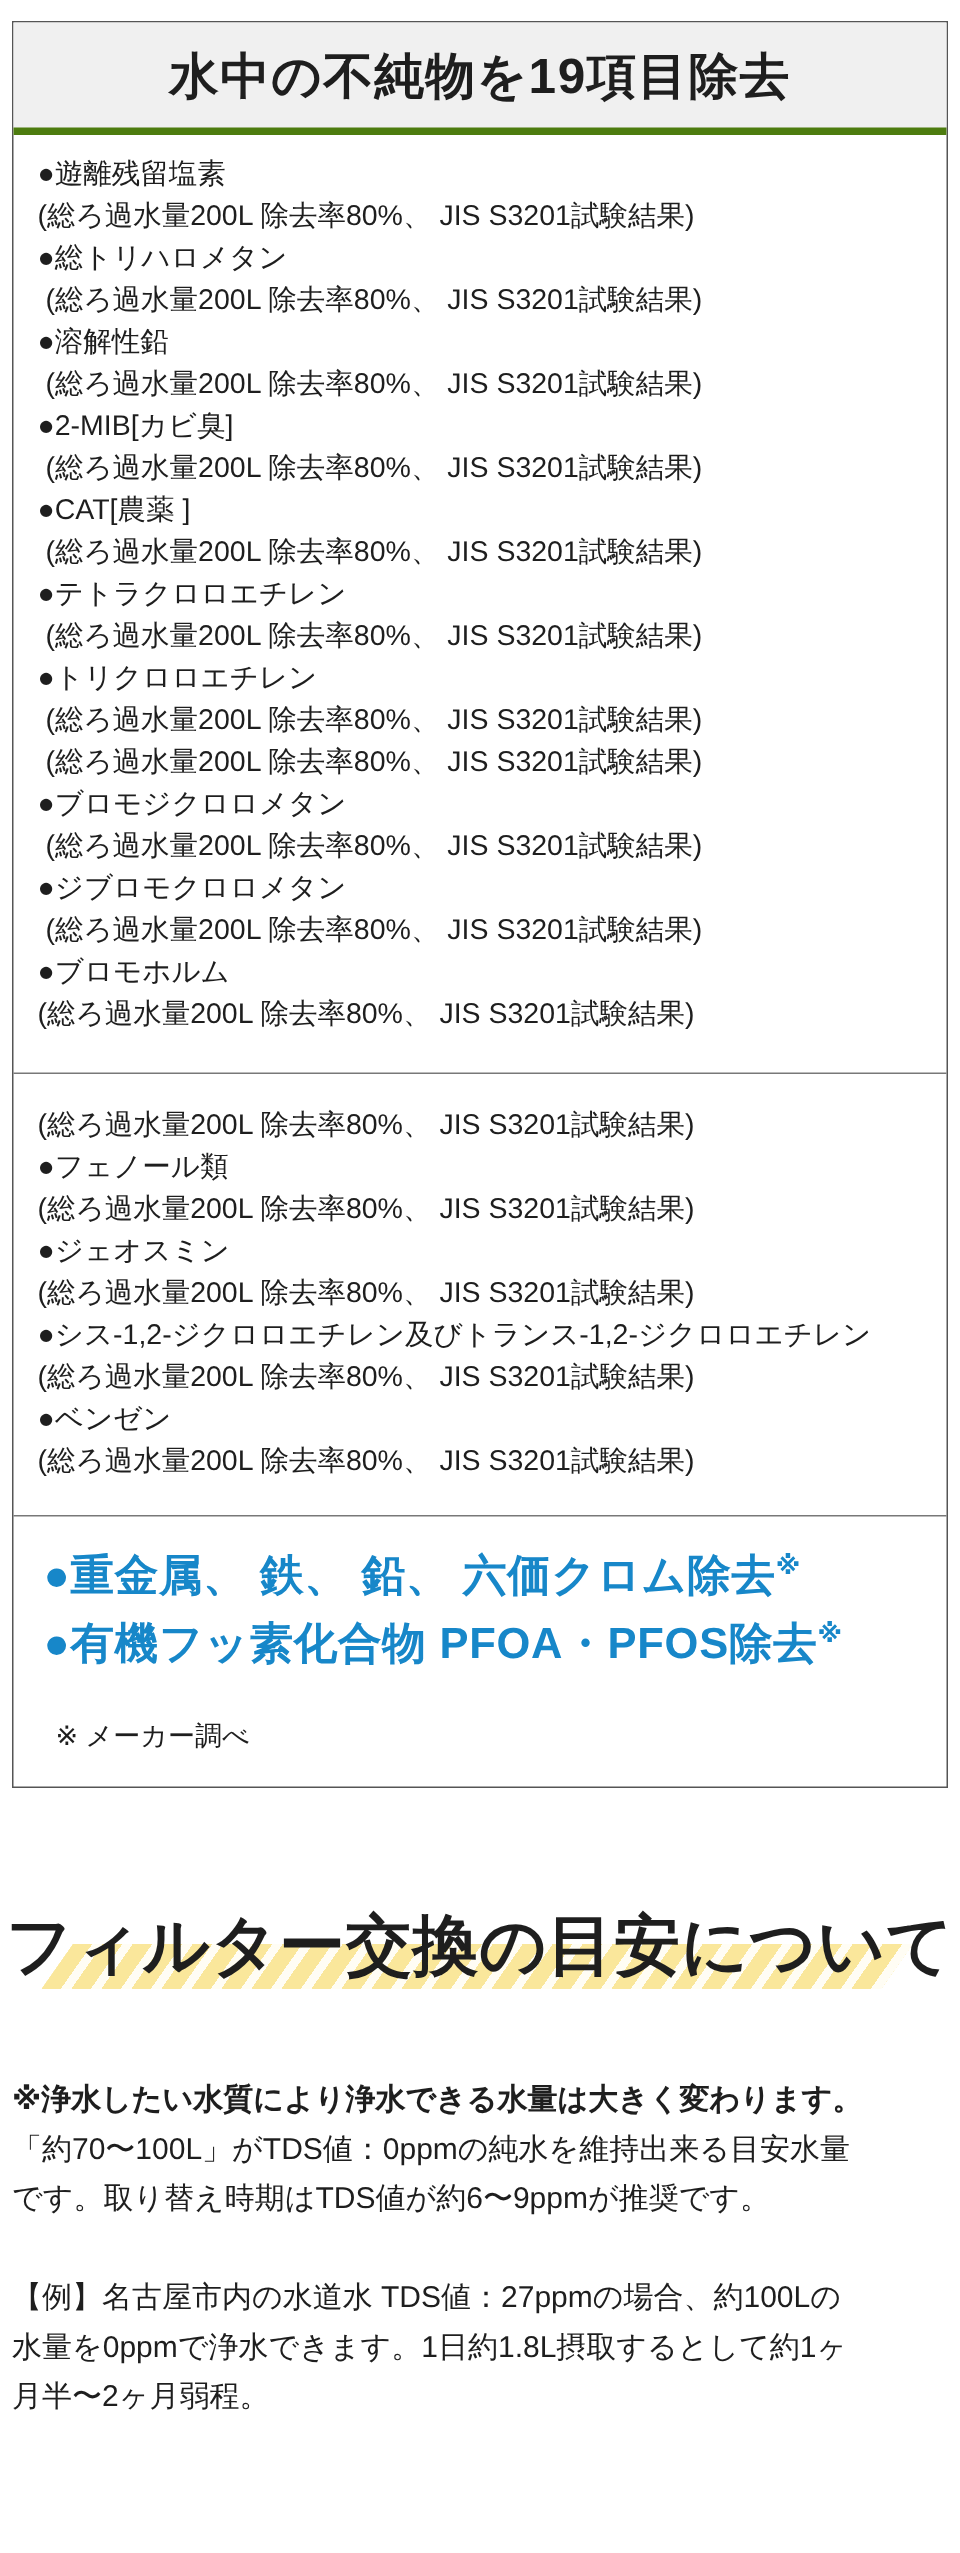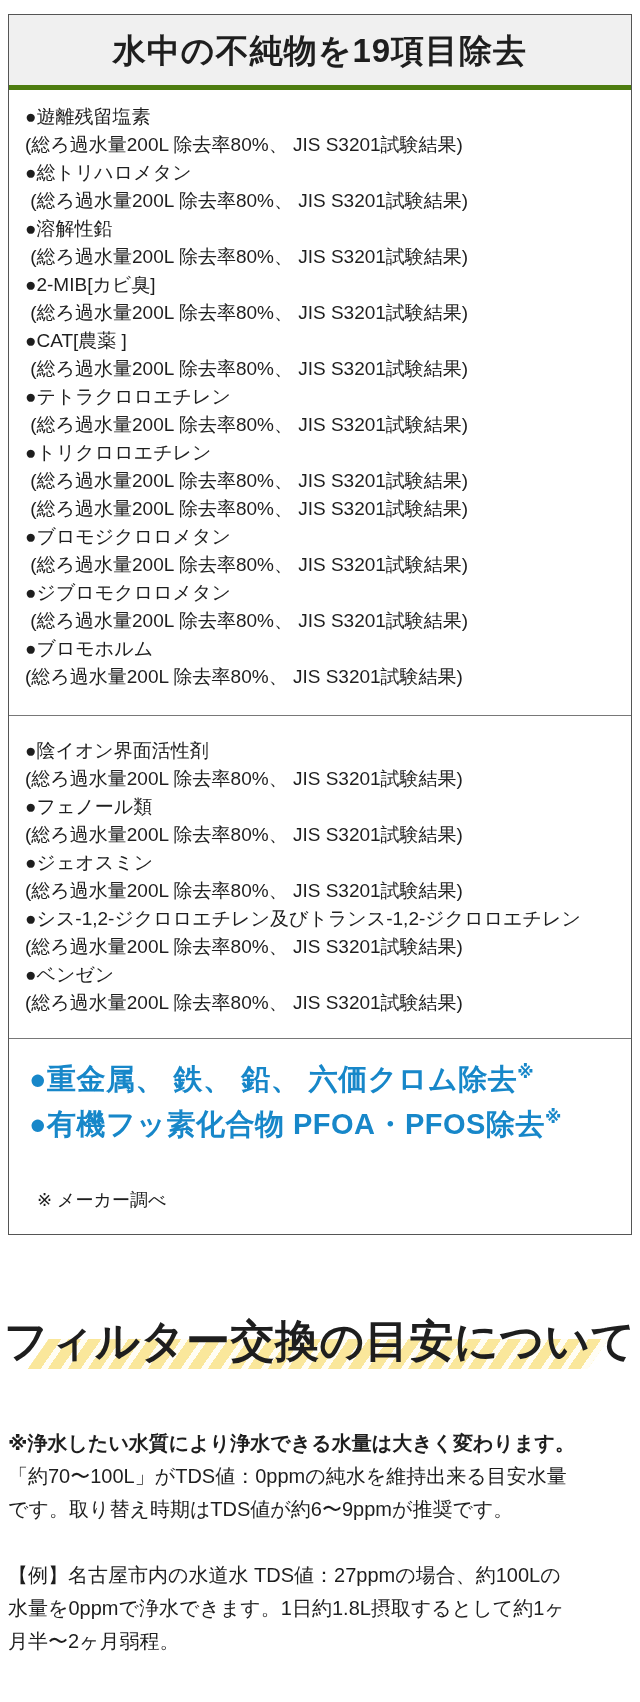--- a/index.html
+++ b/index.html
@@ -53,21 +53,21 @@
     letter-spacing:0.5px;
     white-space:pre-wrap;
   }
   .highlight-line sup{
     font-size:58%;
     vertical-align:super;
     line-height:0;
   }
   .maker-note{
     font-size:18px;
-    margin-top:23px;
+    margin-top:8px;
     padding-left:8px;
   }
 
   
   .filter-heading{
     position:relative;
     margin-top:82px;
     height:62px;
     text-align:center;
   }
@@ -165,21 +165,20 @@
 
         <div class="removal-item">
           <div class="item-name">●ブロモホルム</div>
           <div class="item-detail">(総ろ過水量200L 除去率80%、 JIS S3201試験結果)</div>
         </div>
       </div>
 
     <div class="item-section second">
 
         <div class="removal-item">
-          <div class="item-name">●陰イオン界面活性剤</div>
           <div class="item-detail">(総ろ過水量200L 除去率80%、 JIS S3201試験結果)</div>
         </div>
 
         <div class="removal-item">
           <div class="item-name">●フェノール類</div>
           <div class="item-detail">(総ろ過水量200L 除去率80%、 JIS S3201試験結果)</div>
         </div>
 
         <div class="removal-item">
           <div class="item-name">●ジェオスミン</div>

